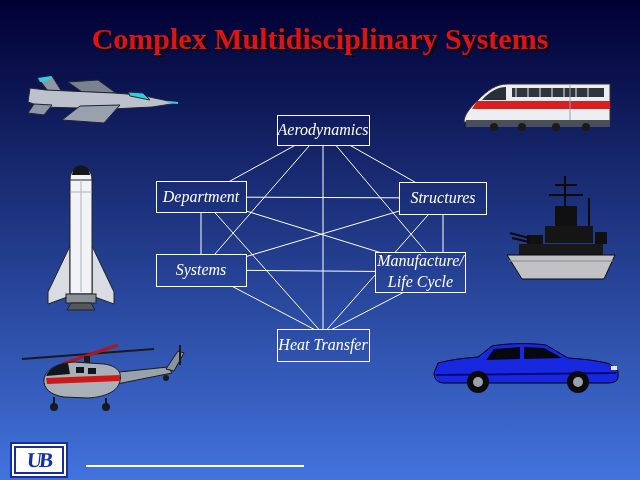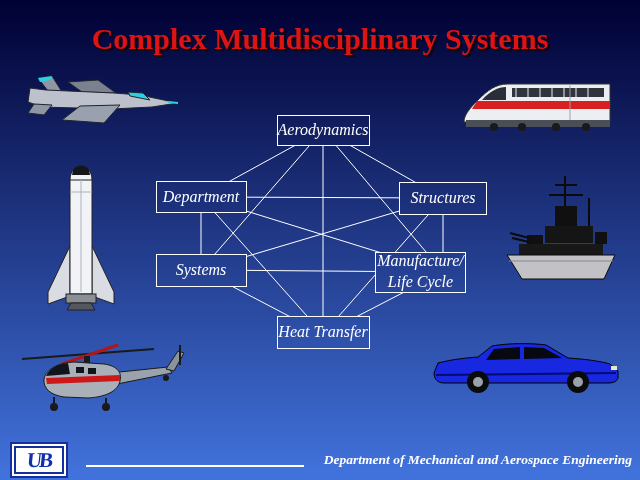--- a/index.html
+++ b/index.html
@@ -69,21 +69,21 @@
       <line x1="443" y1="272" x2="323" y2="334" stroke="#ffffff" stroke-width="1"></line>
     </svg>
 
   <div id="nodes">
       <div class="node" style="left: 276.5px; top: 114.5px; width: 93px; height: 31px; background-position: -276.5px -114.5px; color: rgb(255, 255, 255); border-color: rgb(255, 255, 255);">Aerodynamics</div>
       <div class="node" style="left: 155.5px; top: 181px; width: 91px; height: 32px; background-position: -155.5px -181px; color: rgb(255, 255, 255); border-color: rgb(255, 255, 255);">Department</div>
       <div class="node" style="left: 399px; top: 181.5px; width: 88px; height: 33px; background-position: -399px -181.5px; color: rgb(255, 255, 255); border-color: rgb(255, 255, 255);">Structures</div>
       <div class="node" style="left: 155.5px; top: 253.5px; width: 91px; height: 33px; background-position: -155.5px -253.5px; color: rgb(255, 255, 255); border-color: rgb(255, 255, 255);">Systems</div>
       <div class="node" style="left: 375px; top: 251.5px; width: 91px; height: 41px; background-position: -397.5px -251.5px; color: rgb(255, 255, 255); border-color: rgb(255, 255, 255);">Manufacture/
 Life Cycle</div>
-      <div class="node" style="left: 276.5px; top: 316px; width: 93px; height: 33px; background-position: -276.5px -317.5px; color: rgb(255, 255, 255); border-color: rgb(255, 255, 255); text-align: right;">Heat Transfer</div>
+      <div class="node" style="left: 276.5px; top: 329px; width: 93px; height: 33px; background-position: -276.5px -317.5px; color: rgb(255, 255, 255); border-color: rgb(255, 255, 255); text-align: right;">Heat Transfer</div>
     </div>
 
   <svg class="clipart" style="left:22px;top:72px;" width="160" height="65" viewBox="0 0 160 65">
     <polygon points="60,20 94,21 76,8 46,10" fill="#7a8290" stroke="#202430" stroke-width="1"></polygon>
     <polygon points="26,19 40,20 30,4 16,6" fill="#8f96a4" stroke="#202430" stroke-width="1"></polygon>
     <polygon points="16,6 30,4 28,8 18,10" fill="#28d2e4"></polygon>
     <polygon points="156,31 118,23 92,21 24,18 8,16 6,30 20,35 90,37 130,35" fill="#bcc1cb" stroke="#202430" stroke-width="1"></polygon>
     <polygon points="108,24 128,28 121,21 106,20" fill="#28d2e4" stroke="#202430" stroke-width="1"></polygon>
     <polygon points="58,34 98,33 82,51 40,48" fill="#9aa1ae" stroke="#202430" stroke-width="1"></polygon>
     <polygon points="12,32 30,33 22,43 6,41" fill="#8f96a4" stroke="#202430" stroke-width="1"></polygon>
@@ -166,15 +166,14 @@
     <circle cx="50" cy="49" r="11" fill="#0a0a0a"></circle>
       <circle cx="50" cy="49" r="5" fill="#99a2aa"></circle>
     <circle cx="150" cy="49" r="11" fill="#0a0a0a"></circle>
       <circle cx="150" cy="49" r="5" fill="#99a2aa"></circle>
   </svg>
 
   <div class="logo">
     <span>UB</span>
   </div>
   <div class="footer-line"></div>
-  <div class="footer-text">Department of Mechanical and Aerospace Engineering</div>
 
 </div>
 
 </body></html>

